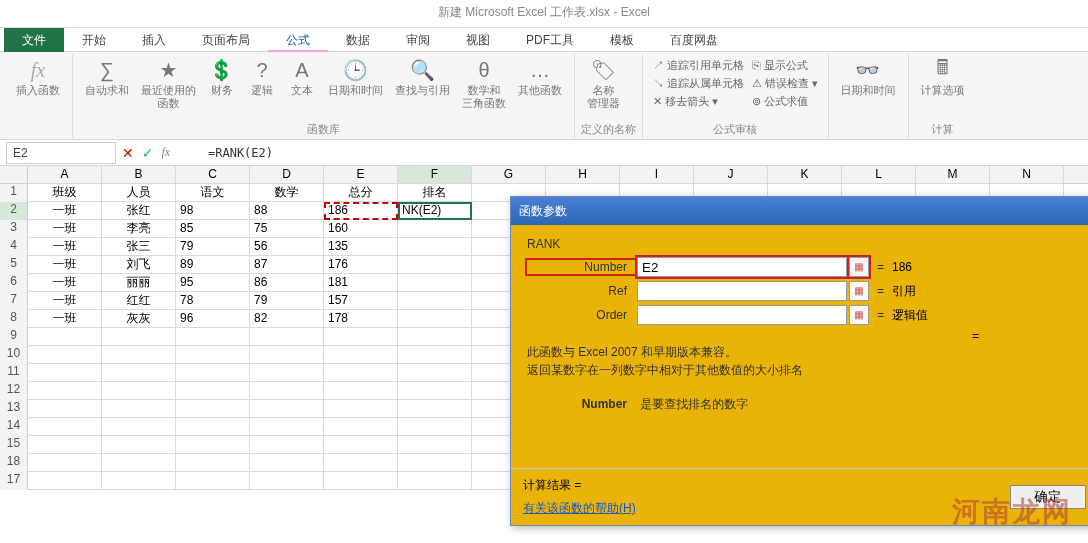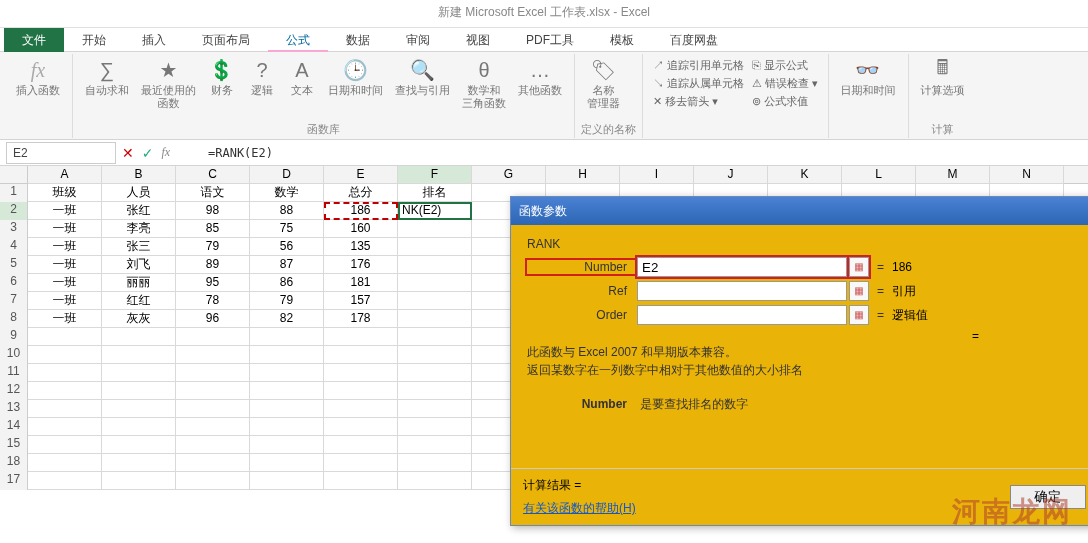--- a/index.html
+++ b/index.html
@@ -91,21 +91,21 @@
 
   .sheet-area { position: relative; height: 360px; overflow:hidden; }
   .colhdr { display:flex; height:18px; background:#f3f3f3; border-bottom:1px solid #ccc; }
   .rownum { width:28px; border-right:1px solid #ccc; background:#f3f3f3; text-align:center; color:#555; }
   .cell { border-right:1px solid #d9d9d9; border-bottom:1px solid #d9d9d9; height:18px; line-height:17px; padding:0 4px; }
   .colA { width:74px; } .colB { width:74px; } .colC { width:74px; }
   .colD { width:74px; } .colE { width:74px; } .colF { width:74px; }
   .colG { width:74px; } .colH { width:74px; } .colI { width:74px; }
   .colJ { width:74px; } .colK { width:74px; } .colL { width:74px; } .colM { width:74px; } .colN { width:74px; }
   .row { display:flex; }
-  .numcell { text-align:center; }
+  .numcell { text-align:left; }
   .centercell { text-align:center; }
   .selE2 { outline:2px dashed #c00000; outline-offset:-2px; }
   .selF2 { outline:2px solid #217346; outline-offset:-2px; }
   .activeRow .rownum, .colhdr .active { background:#d6e9d8; }
 
   .dialog {
     position:absolute;
     left:510px; top:196px;
     width:676px; height:330px;
     background:#eab308;
@@ -258,20 +258,21 @@
         <div>↗ <span>追踪引用单元格</span></div>
         <div>↘ <span>追踪从属单元格</span></div>
         <div>✕ <span>移去箭头</span> ▾</div>
       </div>
       <div class="smallstack">
         <div>⎘ <span>显示公式</span></div>
         <div>⚠ <span>错误检查</span> ▾</div>
         <div>⊚ <span>公式求值</span></div>
       </div>
     </div>
+    <div class="label">公式审核</div>
   </div>
   <div class="rgroup">
     <div class="buttons">
       <div class="rbtn">
           <div class="icon">👓</div>
           <span>日期和时间</span>
         </div>
     </div>
     <div class="label"></div>
   </div>

